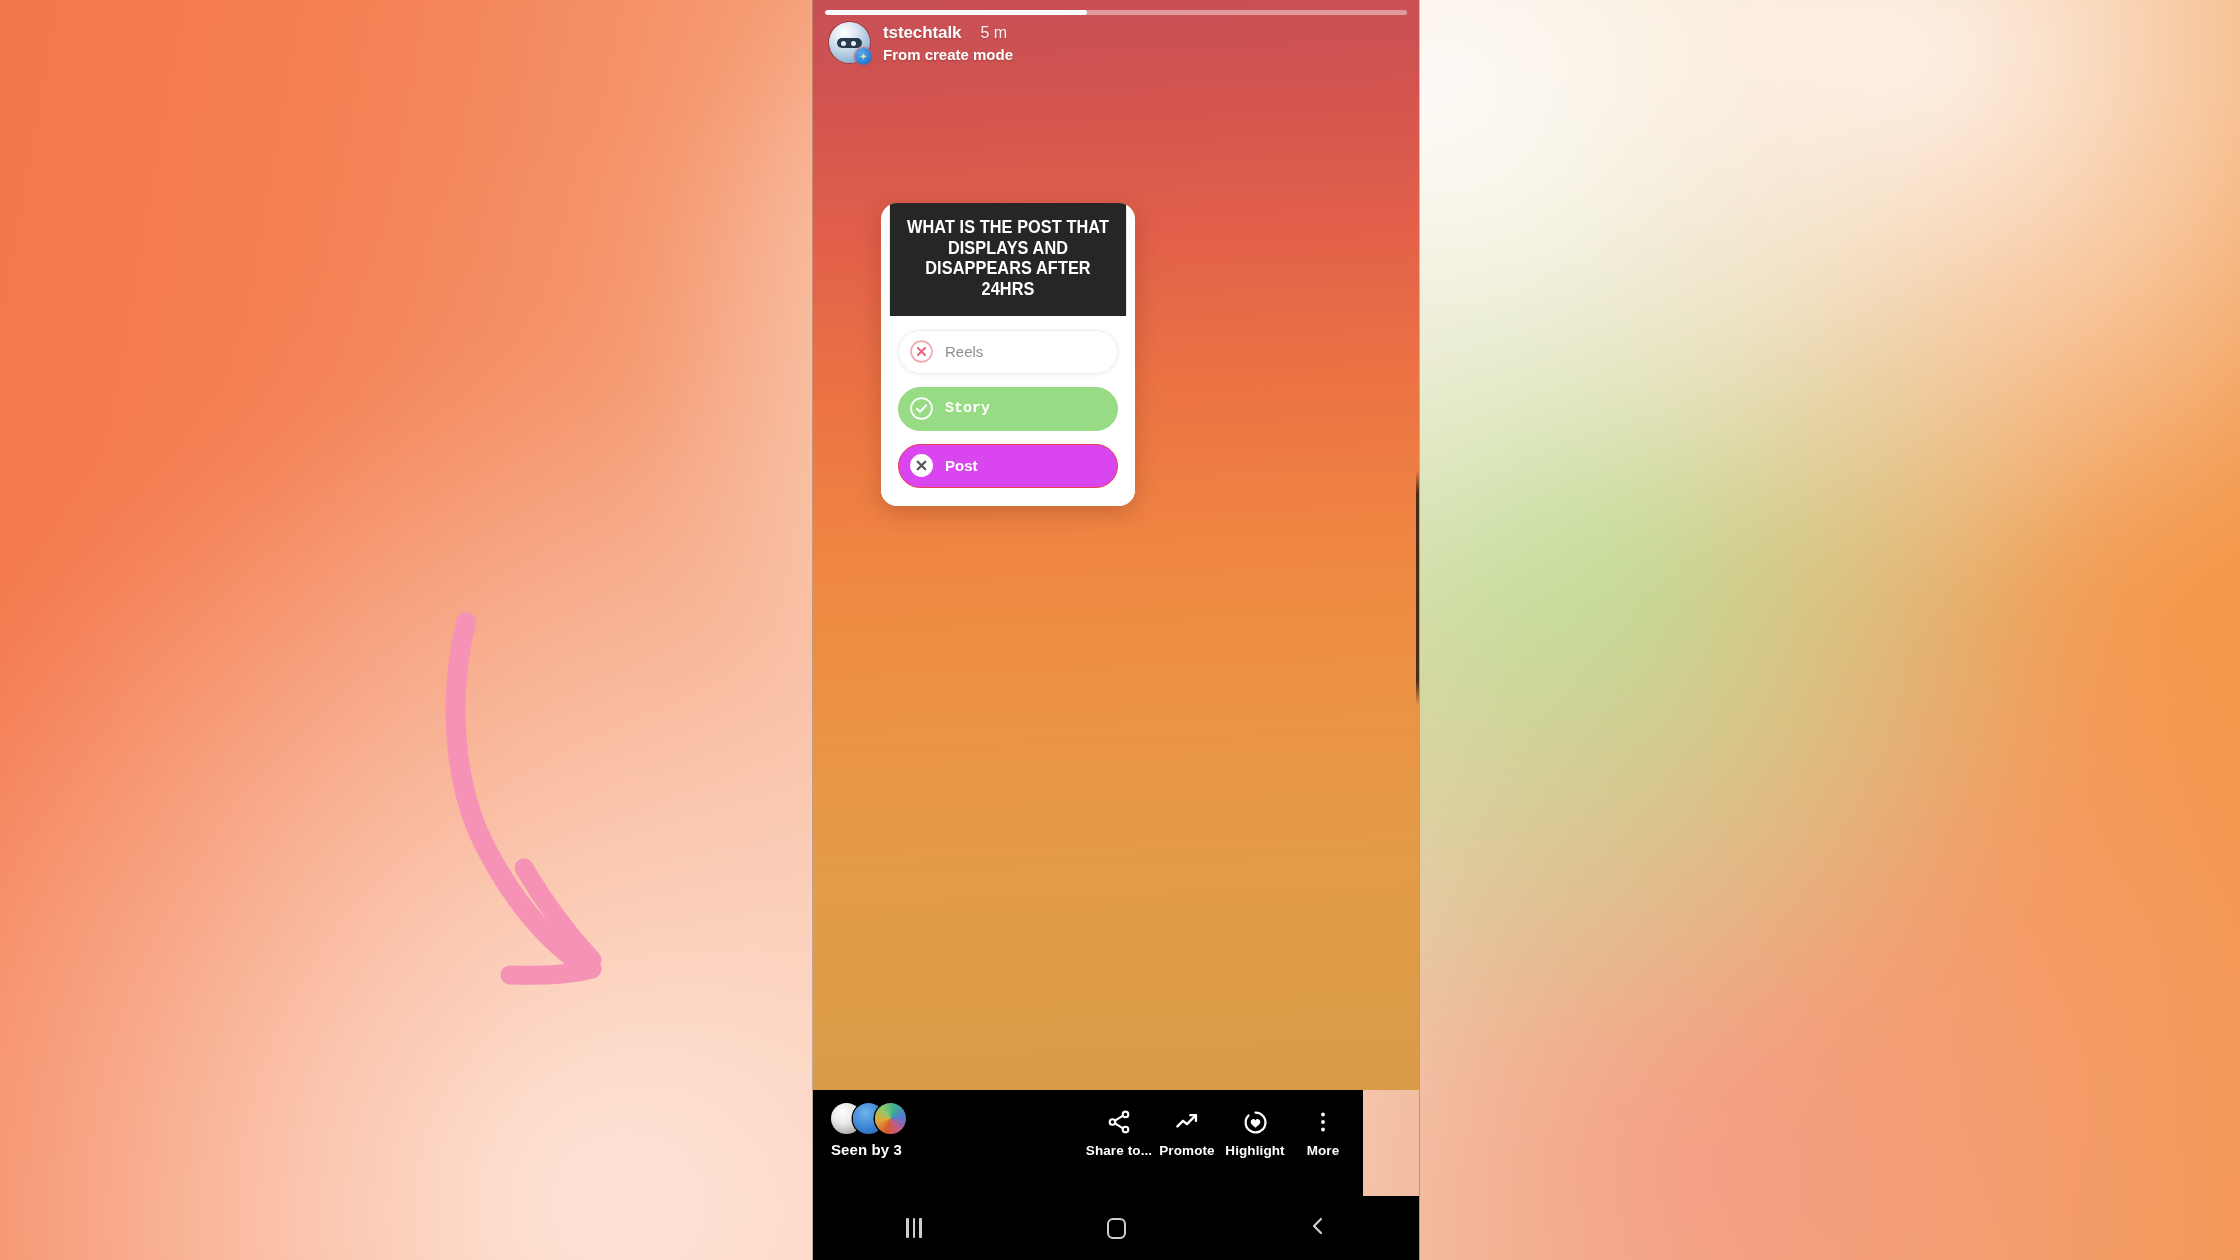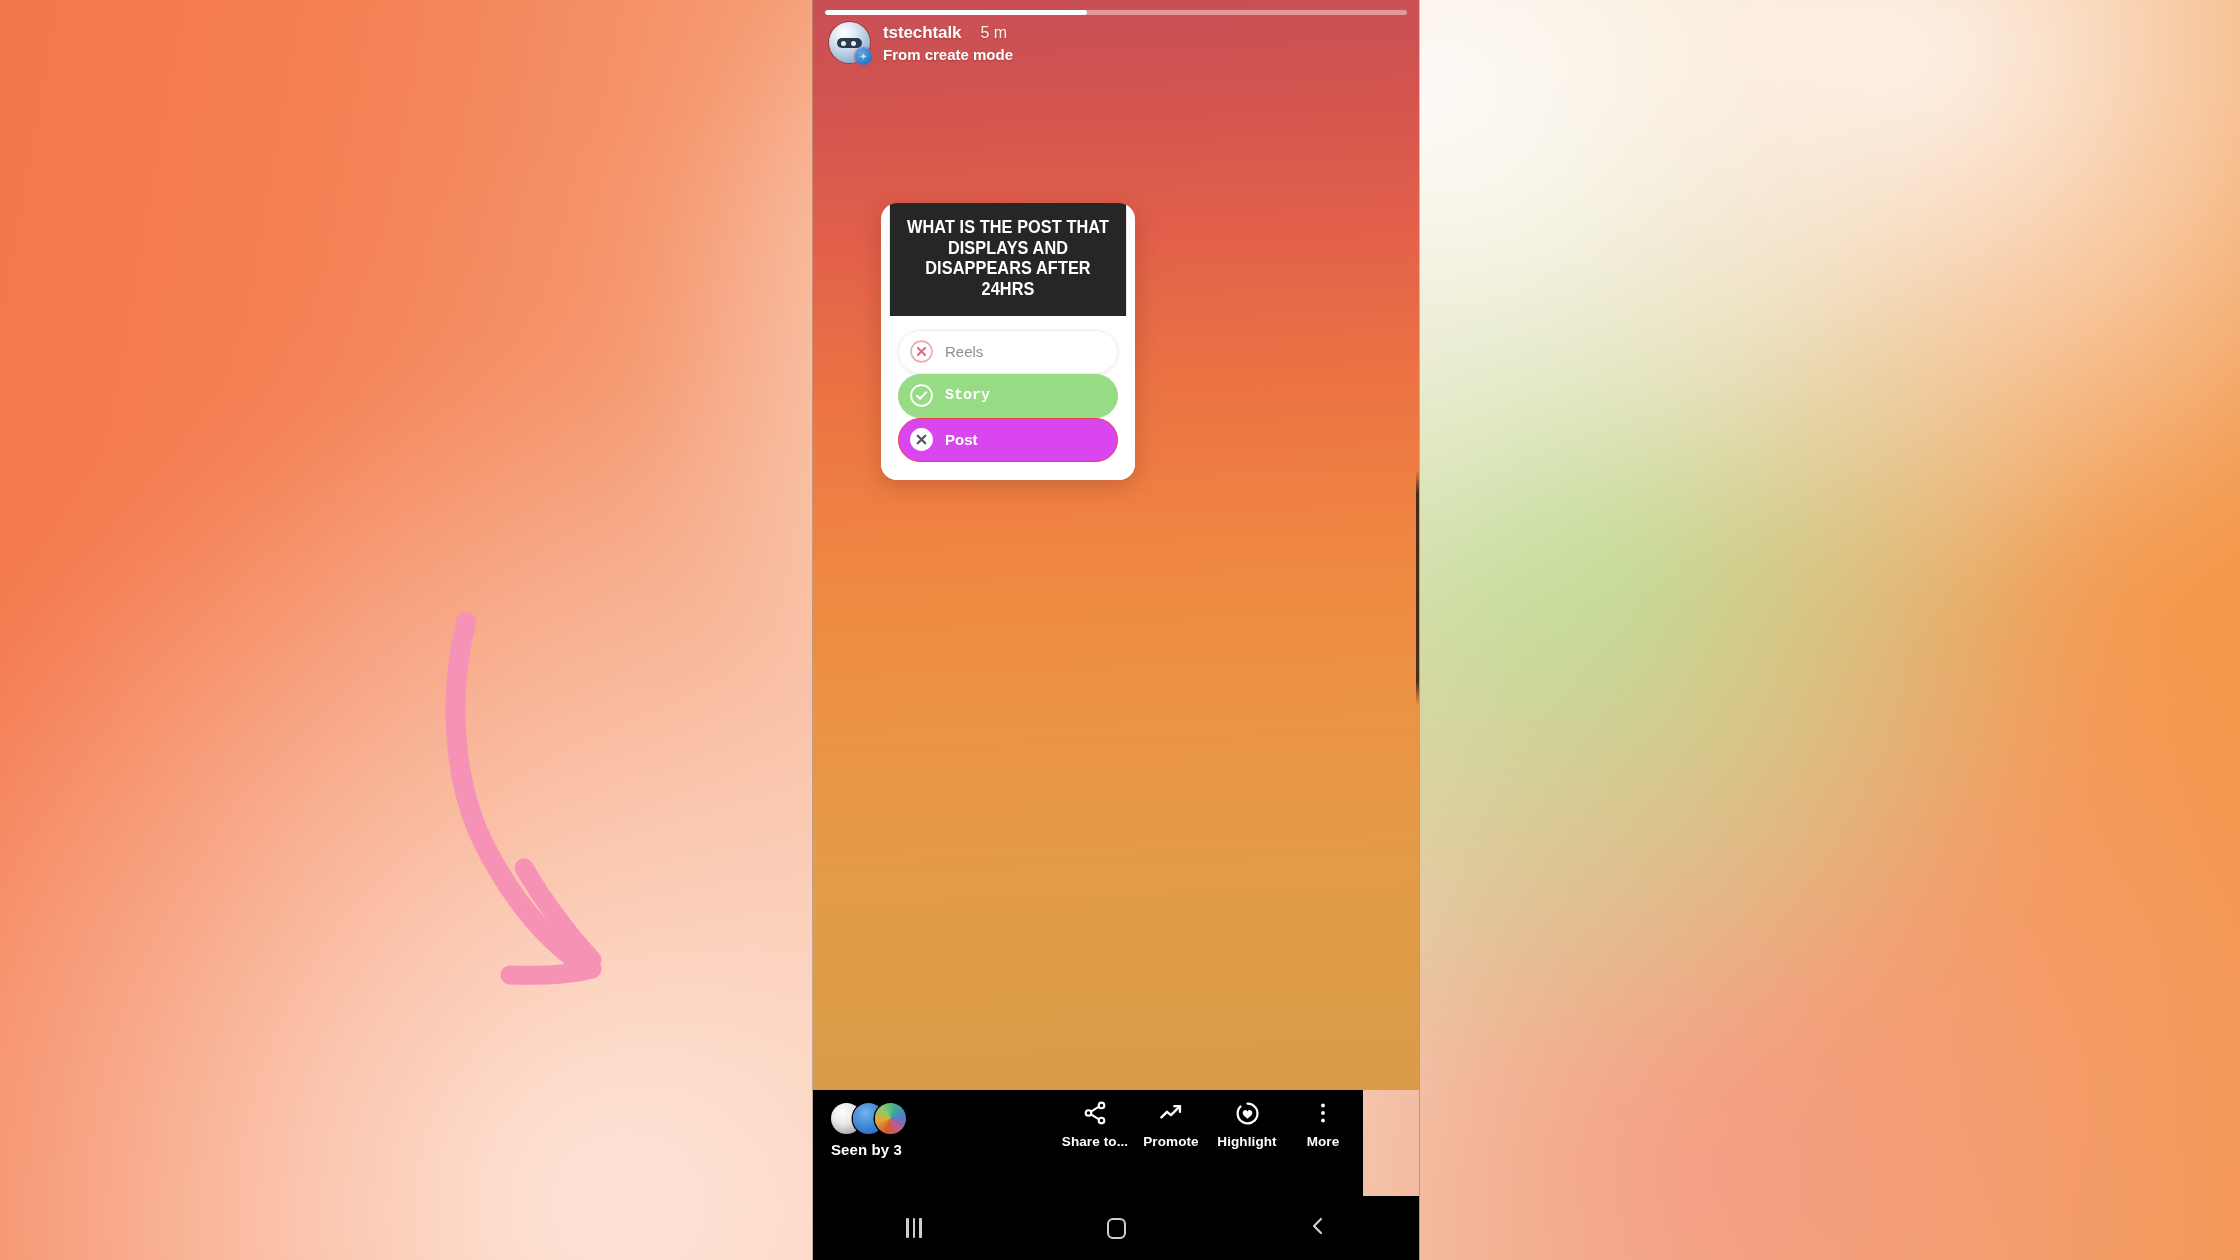--- a/index.html
+++ b/index.html
@@ -215,20 +215,21 @@
     letter-spacing: 0.1px;
     font-stretch: condensed;
     text-transform: uppercase;
     transform: scaleX(0.93);
     transform-origin: center;
   }
   .quiz-options {
     padding: 14px 17px 18px 17px;
     display: flex;
     flex-direction: column;
+    gap: 13px;
     background: #ffffff;
     border-radius: 15px;
   }
   .quiz-option {
     height: 44px;
     border-radius: 22px;
     display: flex;
     align-items: center;
     padding-left: 10px;
     gap: 11px;
@@ -297,24 +298,24 @@
   .seen-label {
     margin-top: 6px;
     color: #ffffff;
     font-size: 15px;
     font-weight: bold;
     letter-spacing: 0.1px;
   }
   .actions {
     position: absolute;
     right: 10px;
-    top: 9px;
+    top: 18px;
     display: flex;
     align-items: flex-start;
-    gap: 16px;
+    gap: 8px;
   }
   .action {
     width: 60px;
     display: flex;
     flex-direction: column;
     align-items: center;
     gap: 7px;
   }
   .action .ico {
     height: 28px;

